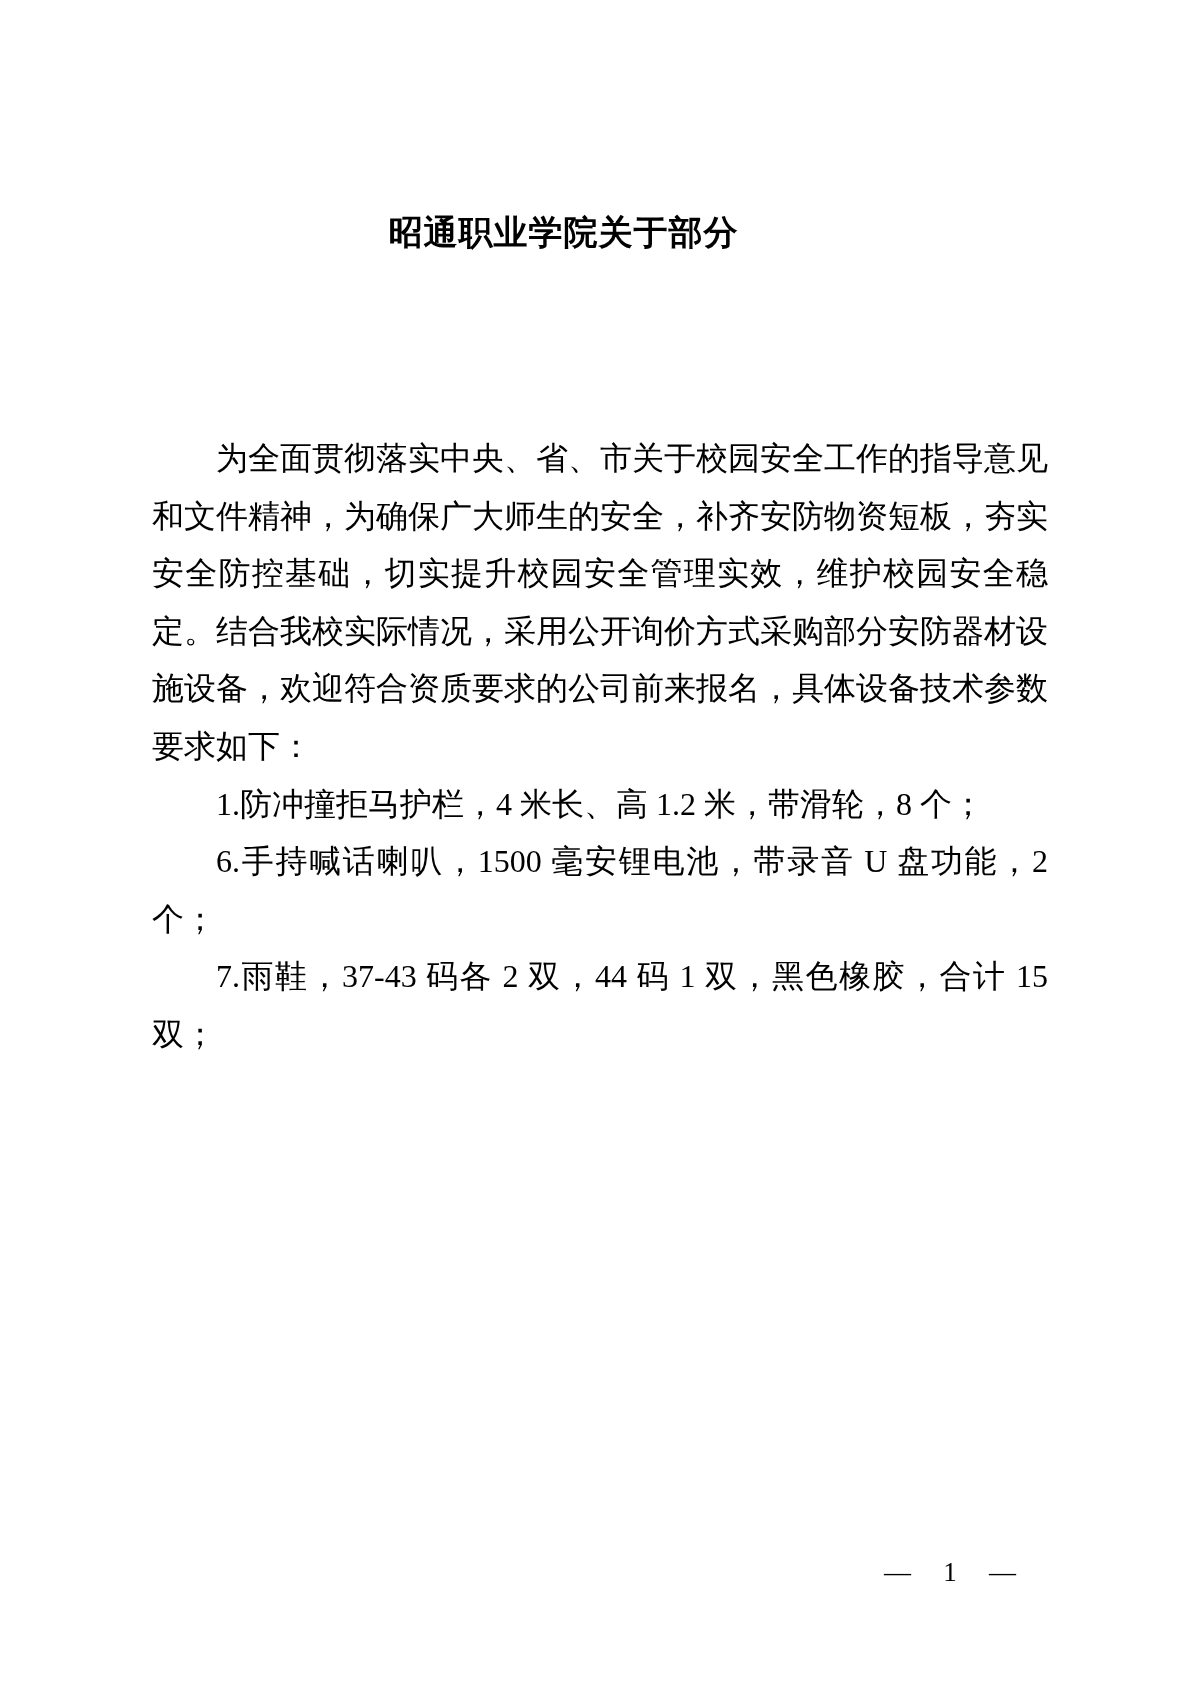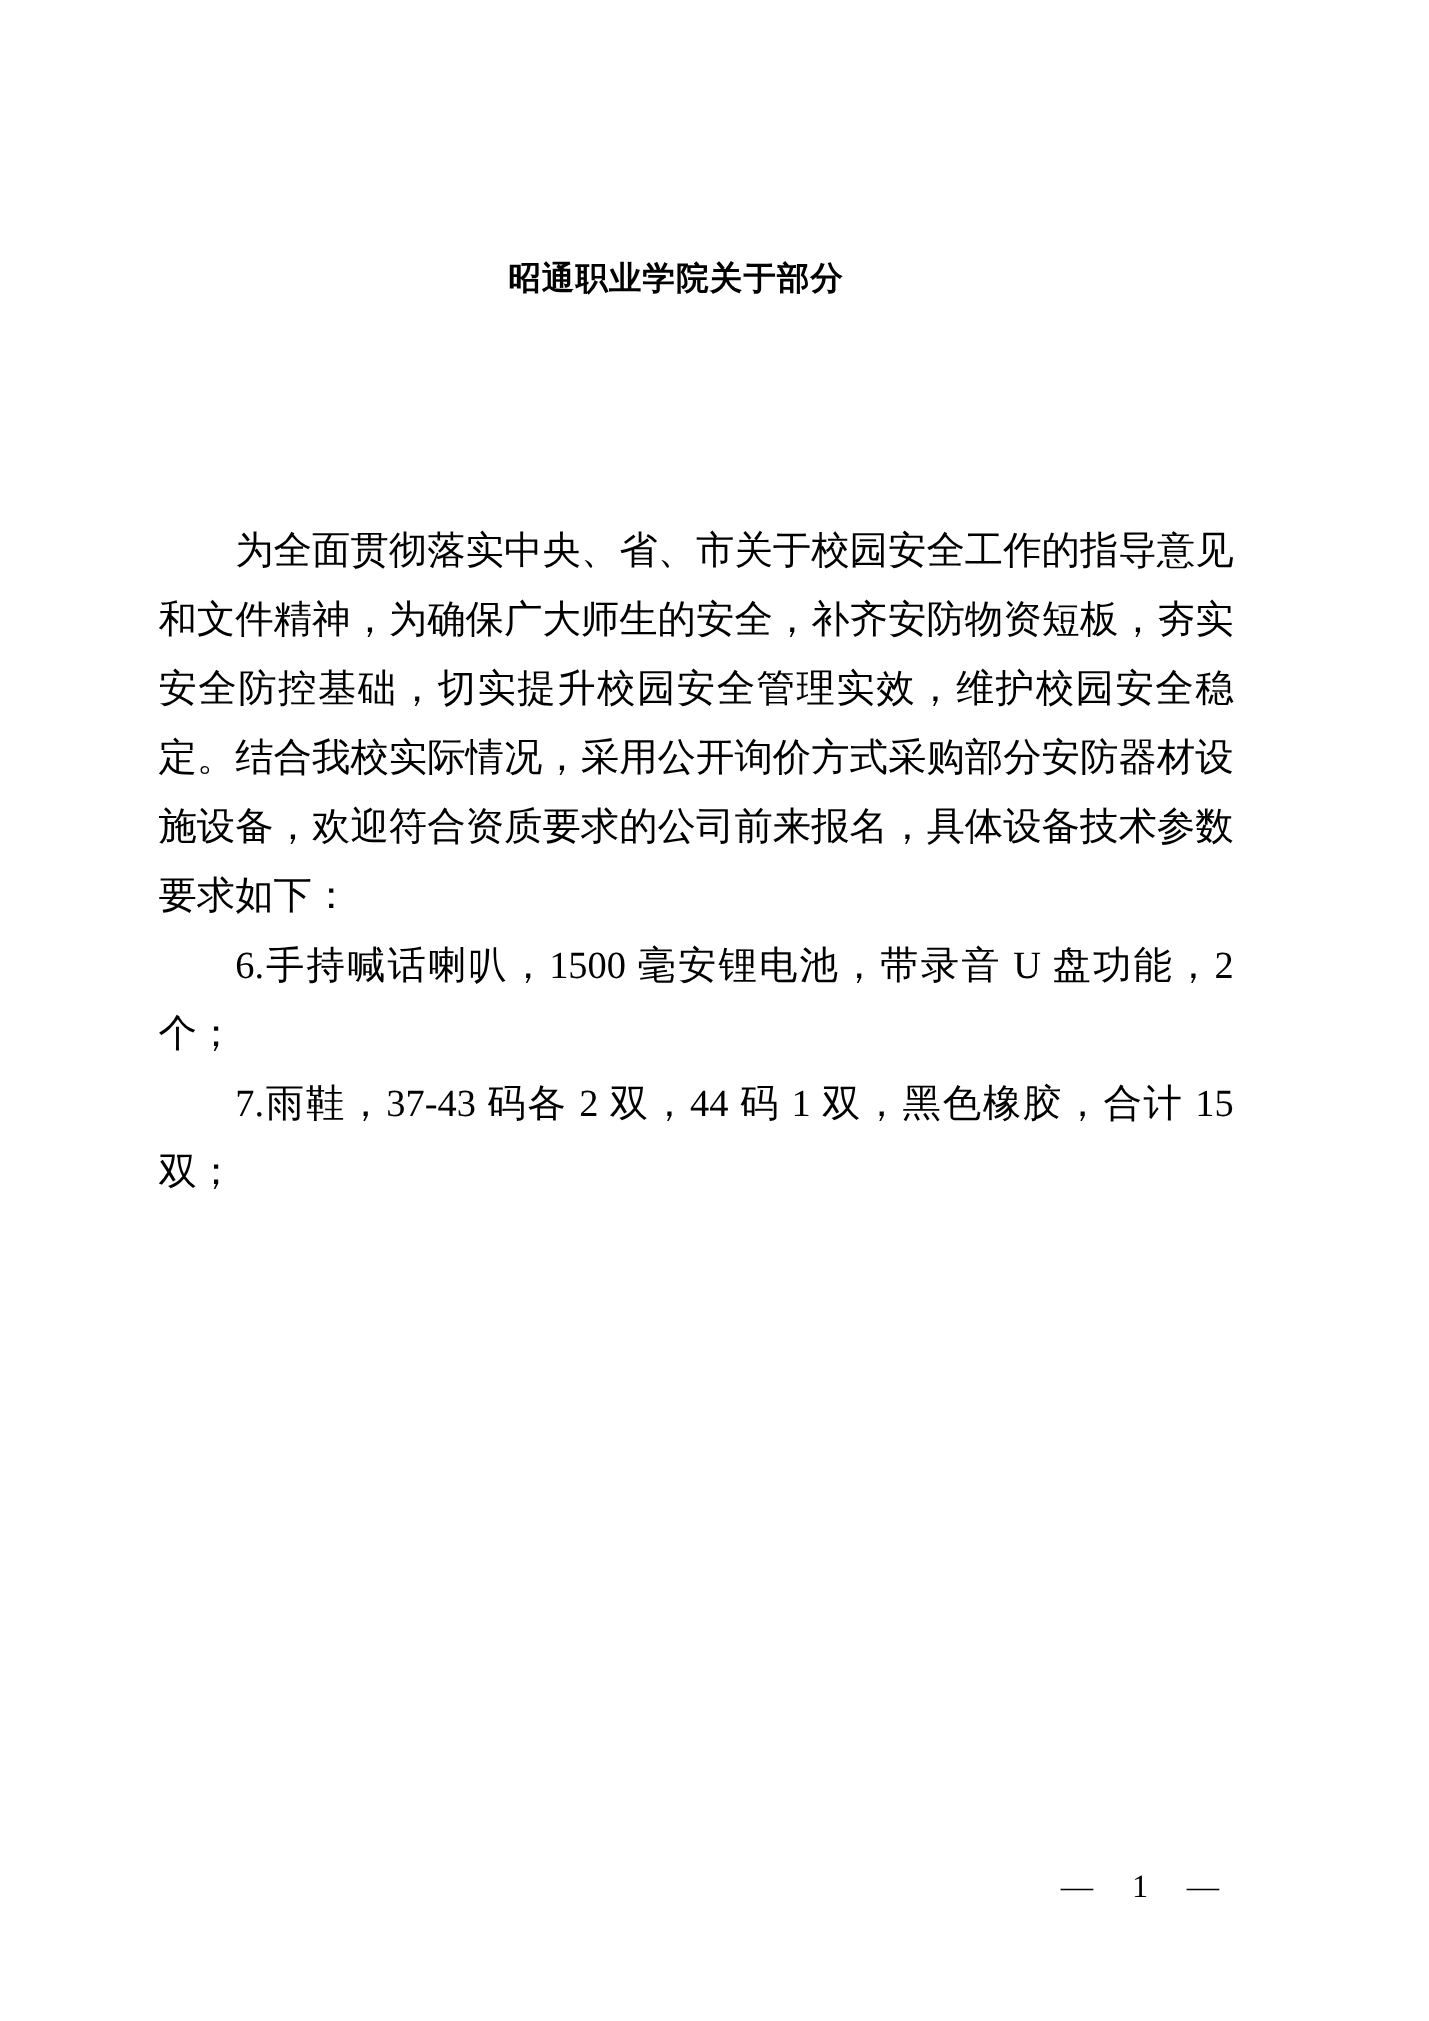--- a/index.html
+++ b/index.html
@@ -22,27 +22,27 @@
   }
   .title-block {
     position: absolute;
     left: 148px;
     top: 200px;
     width: 897px;
     box-sizing: border-box;
     padding-right: 66px;
     text-align: center;
     font-weight: bold;
-    font-size: 27px;
+    font-size: 34px;
     line-height: 65px;
     letter-spacing: 1px;
   }
   .body-text {
     position: absolute;
-    left: 132px;
+    left: 152px;
     top: 430px;
     width: 896px;
     font-size: 32px;
     line-height: 57.6px;
     text-align: justify;
   }
   .body-text p {
     margin: 0;
     padding: 0;
     text-indent: 64px; 
@@ -63,20 +63,21 @@
 <body>
 
 <div class="page">
 
   <div class="title-block">
     <div>昭通职业学院关于部分</div>
   </div>
 
   <div class="body-text">
     <p>为全面贯彻落实中央、省、市关于校园安全工作的指导意见和文件精神，为确保广大师生的安全，补齐安防物资短板，夯实安全防控基础，切实提升校园安全管理实效，维护校园安全稳定。结合我校实际情况，采用公开询价方式采购部分安防器材设施设备，欢迎符合资质要求的公司前来报名，具体设备技术参数要求如下：</p>
+    <p>1.防冲撞拒马护栏，4 米长、高 1.2 米，带滑轮，8 个；</p>
     <p>6.手持喊话喇叭，1500 毫安锂电池，带录音 U 盘功能，2 个；</p>
     <p>7.雨鞋，37-43 码各 2 双，44 码 1 双，黑色橡胶，合计 15 双；</p>
   </div>
 
   <div class="footer">
     <span>—</span>
     <span>1</span>
     <span>—</span>
   </div>
 

